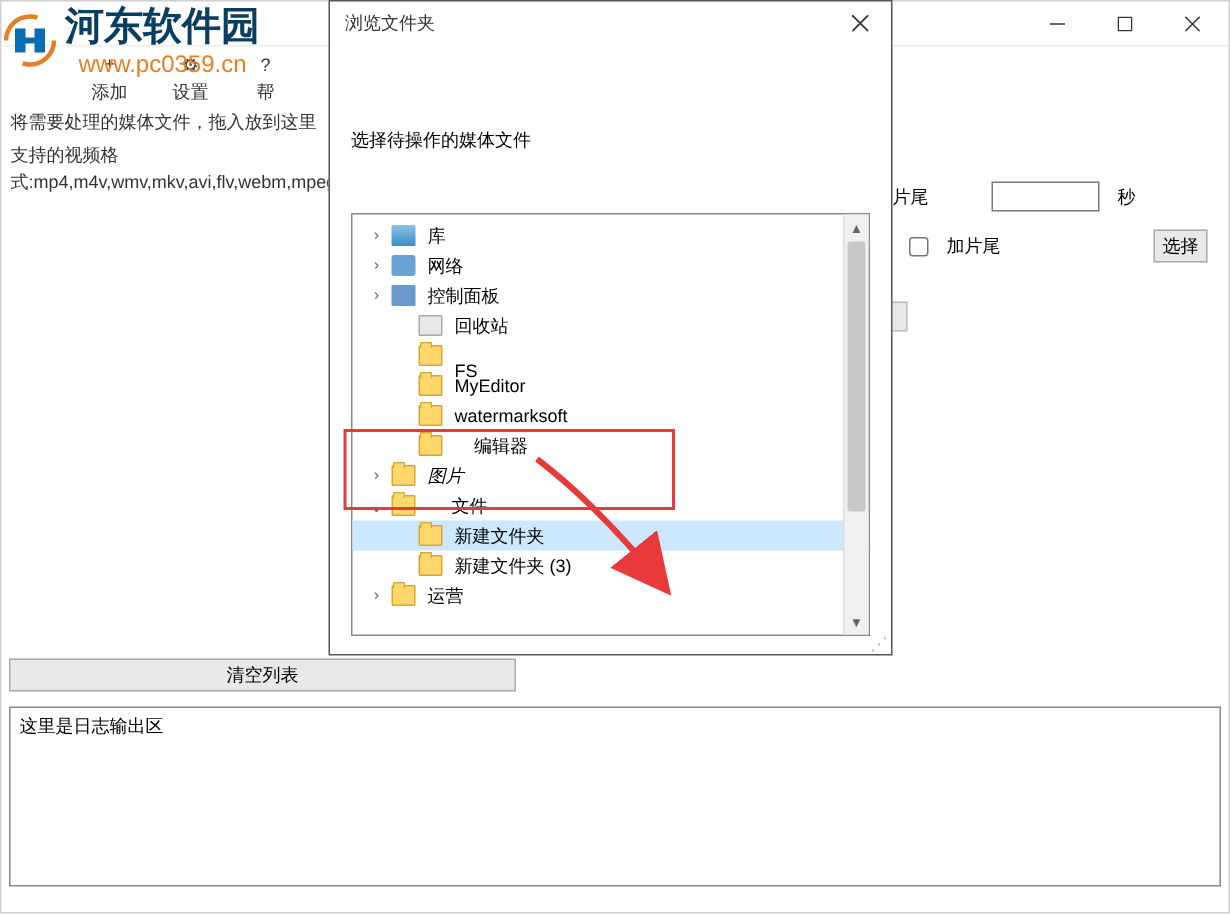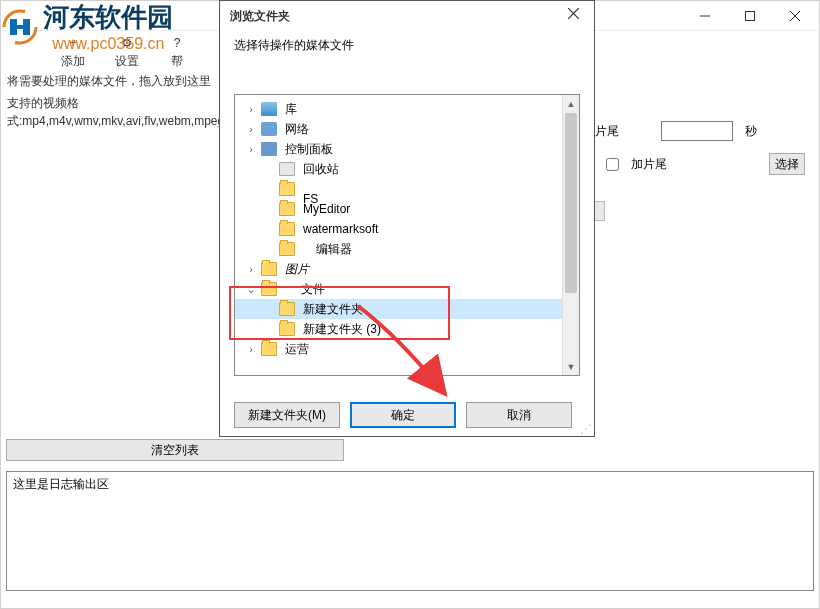--- a/index.html
+++ b/index.html
@@ -28,25 +28,25 @@
 .options-row .text-input { width: 72px; height: 20px; border: 1px solid #7a7a7a; }
 .options-row .btn { width: 36px; height: 22px; border: 1px solid #aaa; background: #e8e8e8; display: flex; align-items: center; justify-content: center; }
 
 .progress-area { position: absolute; left: 570px; top: 200px; width: 34px; height: 20px; background: #e8e8e8; border: 1px solid #bbb; }
 
 .clear-btn { position: absolute; left: 5px; top: 438px; width: 338px; height: 22px; border: 1px solid #aaa; background: #e8e8e8; text-align: center; line-height: 20px; }
 .log-area { position: absolute; left: 5px; top: 470px; right: 5px; height: 120px; border: 1px solid #888; background: #fff; padding: 4px 6px; }
 
 
 .dialog { position: absolute; left: 219px; top: 0; width: 376px; height: 437px; background: #fff; border: 1px solid #555; z-index: 50; display: flex; flex-direction: column; }
-.dialog-titlebar { height: 28px; display: flex; align-items: flex-end; justify-content: space-between; padding: 0 6px 0 10px; font-weight: bold; }
+.dialog-titlebar { height: 28px; display: flex; align-items: center; justify-content: space-between; padding: 0 6px 0 10px; }
 .dialog-title { color: #333; }
 .dialog-close { width: 30px; height: 24px; display: flex; align-items: center; justify-content: center; font-size: 15px; color: #333; }
 .dialog-body { flex: 1; padding: 12px 14px; }
-.dialog-hint { margin-bottom: 12px; }
+.dialog-hint { margin-bottom: 12px; margin-top: 44px; }
 .tree-container { border: 1px solid #888; height: 282px; position: relative; background: #fff; }
 .tree { padding: 4px 0; }
 .tree-item { display: flex; align-items: center; height: 20px; padding-left: 6px; gap: 4px; }
 .tree-item.selected { background: #cce8ff; }
 .tree-expand { width: 12px; height: 12px; display: flex; align-items: center; justify-content: center; color: #666; font-size: 11px; }
 .tree-icon { width: 16px; height: 14px; display: inline-block; }
 .tree-icon.folder { background: #ffd76b; border: 1px solid #d4a830; border-radius: 1px; position: relative; }
 .tree-icon.folder::before { content: ''; position: absolute; top: -3px; left: 0; width: 6px; height: 3px; background: #ffd76b; border: 1px solid #d4a830; border-bottom: none; border-radius: 1px 1px 0 0; }
 .tree-icon.lib { background: linear-gradient(#8ac4e8, #3a8fc8); border-radius: 1px; }
 .tree-icon.net { background: #6ba3d6; border-radius: 2px; }
@@ -237,31 +237,20 @@
             <span style="margin-left: 4px;">运营</span>
           </div>
         </div>
       <div class="tree-scrollbar">
         <div class="arrow">▲</div>
         <div class="thumb"></div>
         <div class="arrow" style="position:absolute;bottom:0;left:0;right:0">▼</div>
       </div>
     </div>
   </div>
-  <div class="dialog-buttons">
-    <div class="dialog-btn">
-        <span>新建文件夹(M)</span>
-      </div>
-    <div class="dialog-btn primary">
-        <span>确定</span>
-      </div>
-    <div class="dialog-btn">
-        <span>取消</span>
-      </div>
-  </div>
   <div class="dialog-resize">⋰</div>
 </div>
 
 <div class="highlight-box highlight1"></div>
 
 <div class="arrow-annotation">
   <svg viewBox="0 0 130 110">
     <defs>
         <marker id="ah" markerWidth="12" markerHeight="12" refX="9" refY="5" orient="auto">
           <path d="M0,0 L10,5 L0,10 z" fill="#e83a3a"></path>

